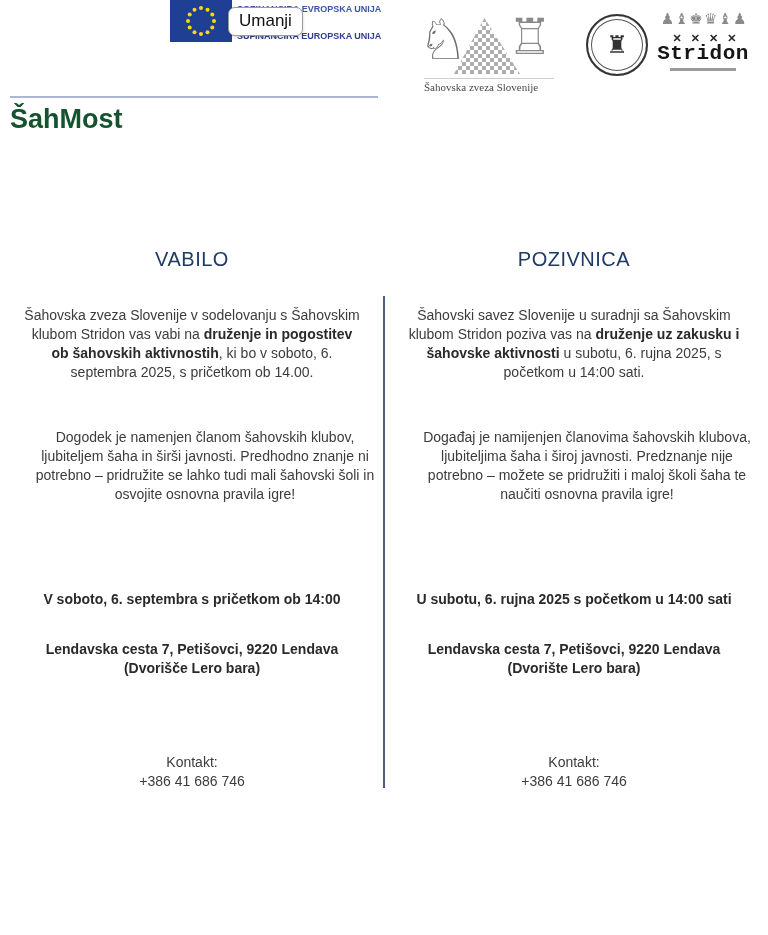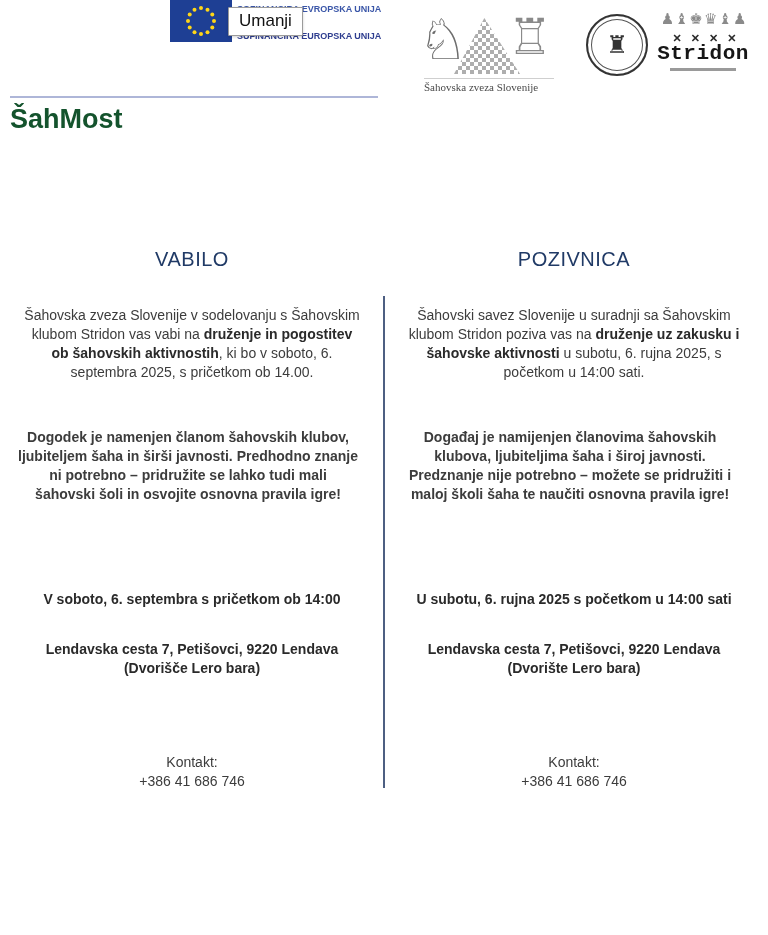--- a/index.html
+++ b/index.html
@@ -7,21 +7,21 @@
         font-family:"Liberation Sans",sans-serif;}
 
   
   .interreg-brand{position:absolute;left:10px;top:6px;font-size:31px;font-weight:800;
 romae        color:#3a56a8;letter-spacing:.5px;}
   .eu-flag{position:absolute;left:170px;top:0;width:62px;height:42px;background:#1e3f94;}
   .eu-line{position:absolute;white-space:nowrap;font-size:9px;font-weight:700;z-index:1;}
   .eu-line1{left:237px;top:4px;color:#3a56a8;}
   .eu-line2{left:237px;top:31px;color:#2e3d8f;}
   .tooltip{position:absolute;left:228px;top:7px;z-index:2;background:#fff;
-           border:1px solid #9b9b9b;border-radius:1px;padding:3px 10px 4px;
+           border:1px solid #9b9b9b;border-radius:7px;padding:3px 10px 4px;
            font-size:17px;color:#111;box-shadow:0 1px 3px rgba(0,0,0,.18);}
   .program{position:absolute;left:10px;top:54px;font-size:17px;font-weight:700;color:#2e3d8f;}
   .rule{position:absolute;left:10px;top:96px;width:368px;height:2px;background:#aeb6d8;}
   .project-title{position:absolute;left:10px;top:104px;font-size:27px;font-weight:800;color:#14532d;}
 
   
   .szs{position:absolute;left:424px;top:4px;width:130px;height:94px;}
   .szs .checker{position:absolute;left:30px;top:14px;width:66px;height:56px;
       clip-path:polygon(0 100%,46% 0,100% 100%);
       background:conic-gradient(#9a9a9a 25%,#fff 0 50%,#9a9a9a 0 75%,#fff 0) 0 0/8px 8px;
@@ -47,21 +47,21 @@
   .stridon .tagline{position:absolute;left:84px;top:56px;width:66px;height:3px;background:#9a9a9a;}
 
   
   .col{position:absolute;top:248px;width:356px;text-align:center;color:#3c3c3c;}
   .col-left{left:14px;}
   .col-right{left:396px;}
   .col .heading{position:absolute;left:0;top:0;width:100%;font-size:20px;font-weight:400;
       color:#203a66;letter-spacing:.5px;}
   .col p{margin:0;font-size:14px;line-height:19px;}
   .col .p1{position:absolute;left:8px;top:58px;width:340px;}
-  .col .p2{position:absolute;left:4px;top:180px;width:340px;font-weight:bold;}
+  .col .p2{position:absolute;left:21px;top:180px;width:340px;}
   .col .bold-seg,.col .date,.col .addr{font-weight:700;color:#2a2a2a;}
   .col .date{position:absolute;left:8px;top:342px;width:340px;}
   .col .addr{position:absolute;left:8px;top:392px;width:340px;}
   .col .contact{position:absolute;left:8px;top:505px;width:340px;}
   .divider{position:absolute;left:383px;top:296px;width:2px;height:492px;background:#4d5f82;}
 </style>
 </head>
 <body>
 
 <div class="page">

